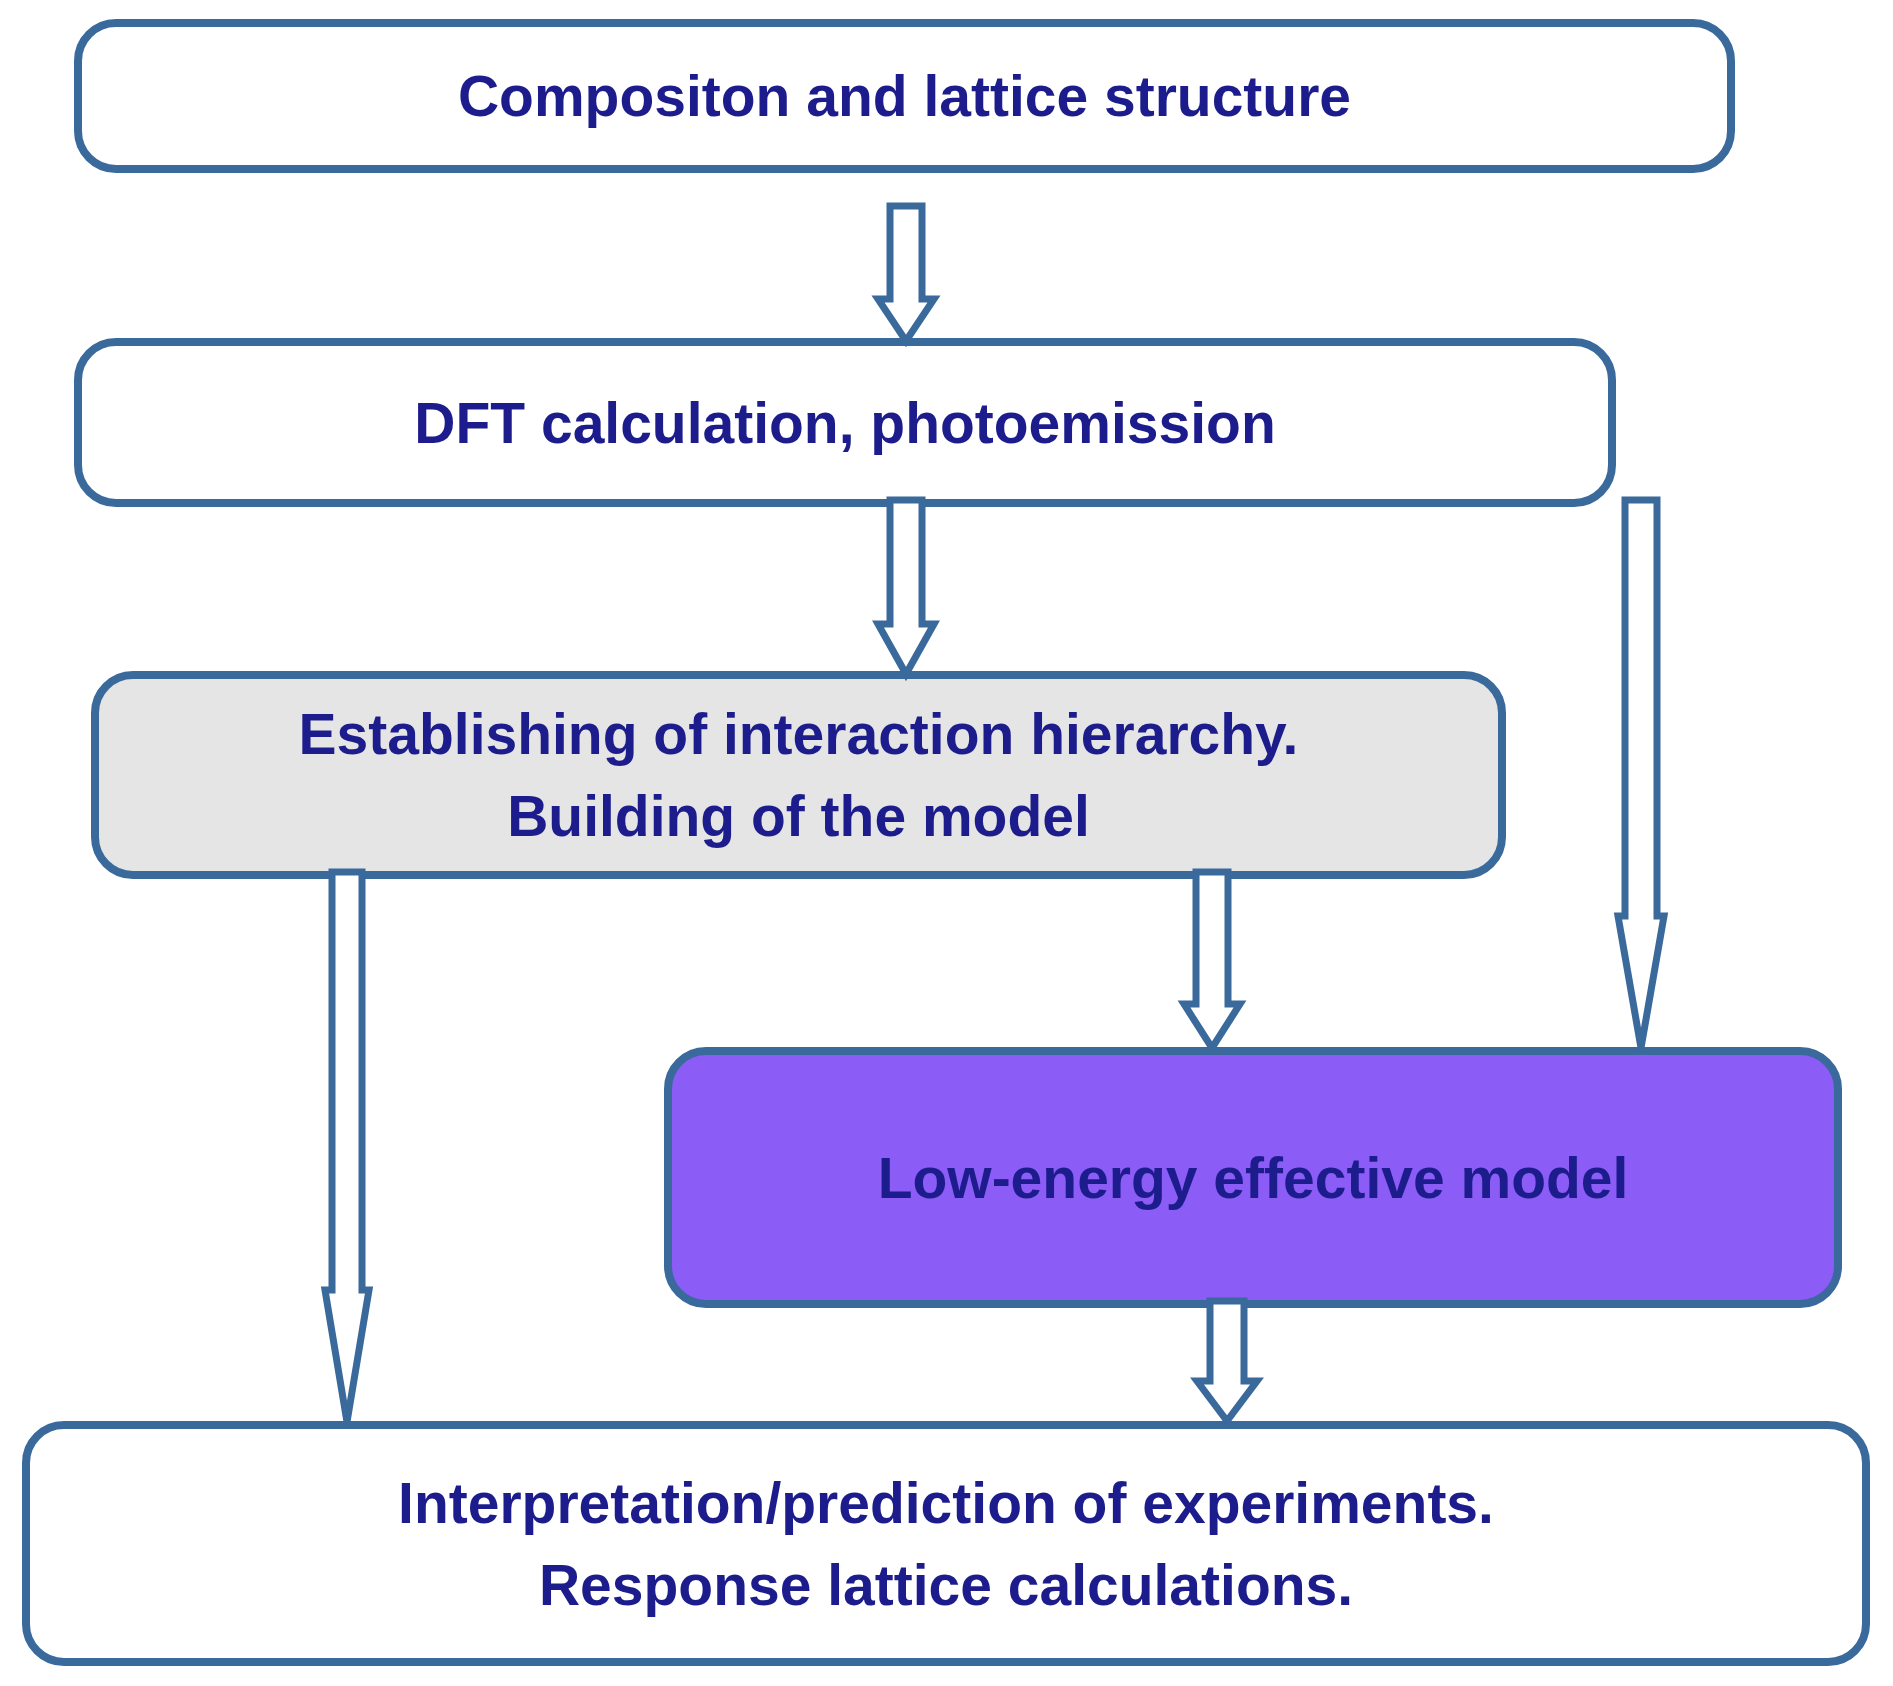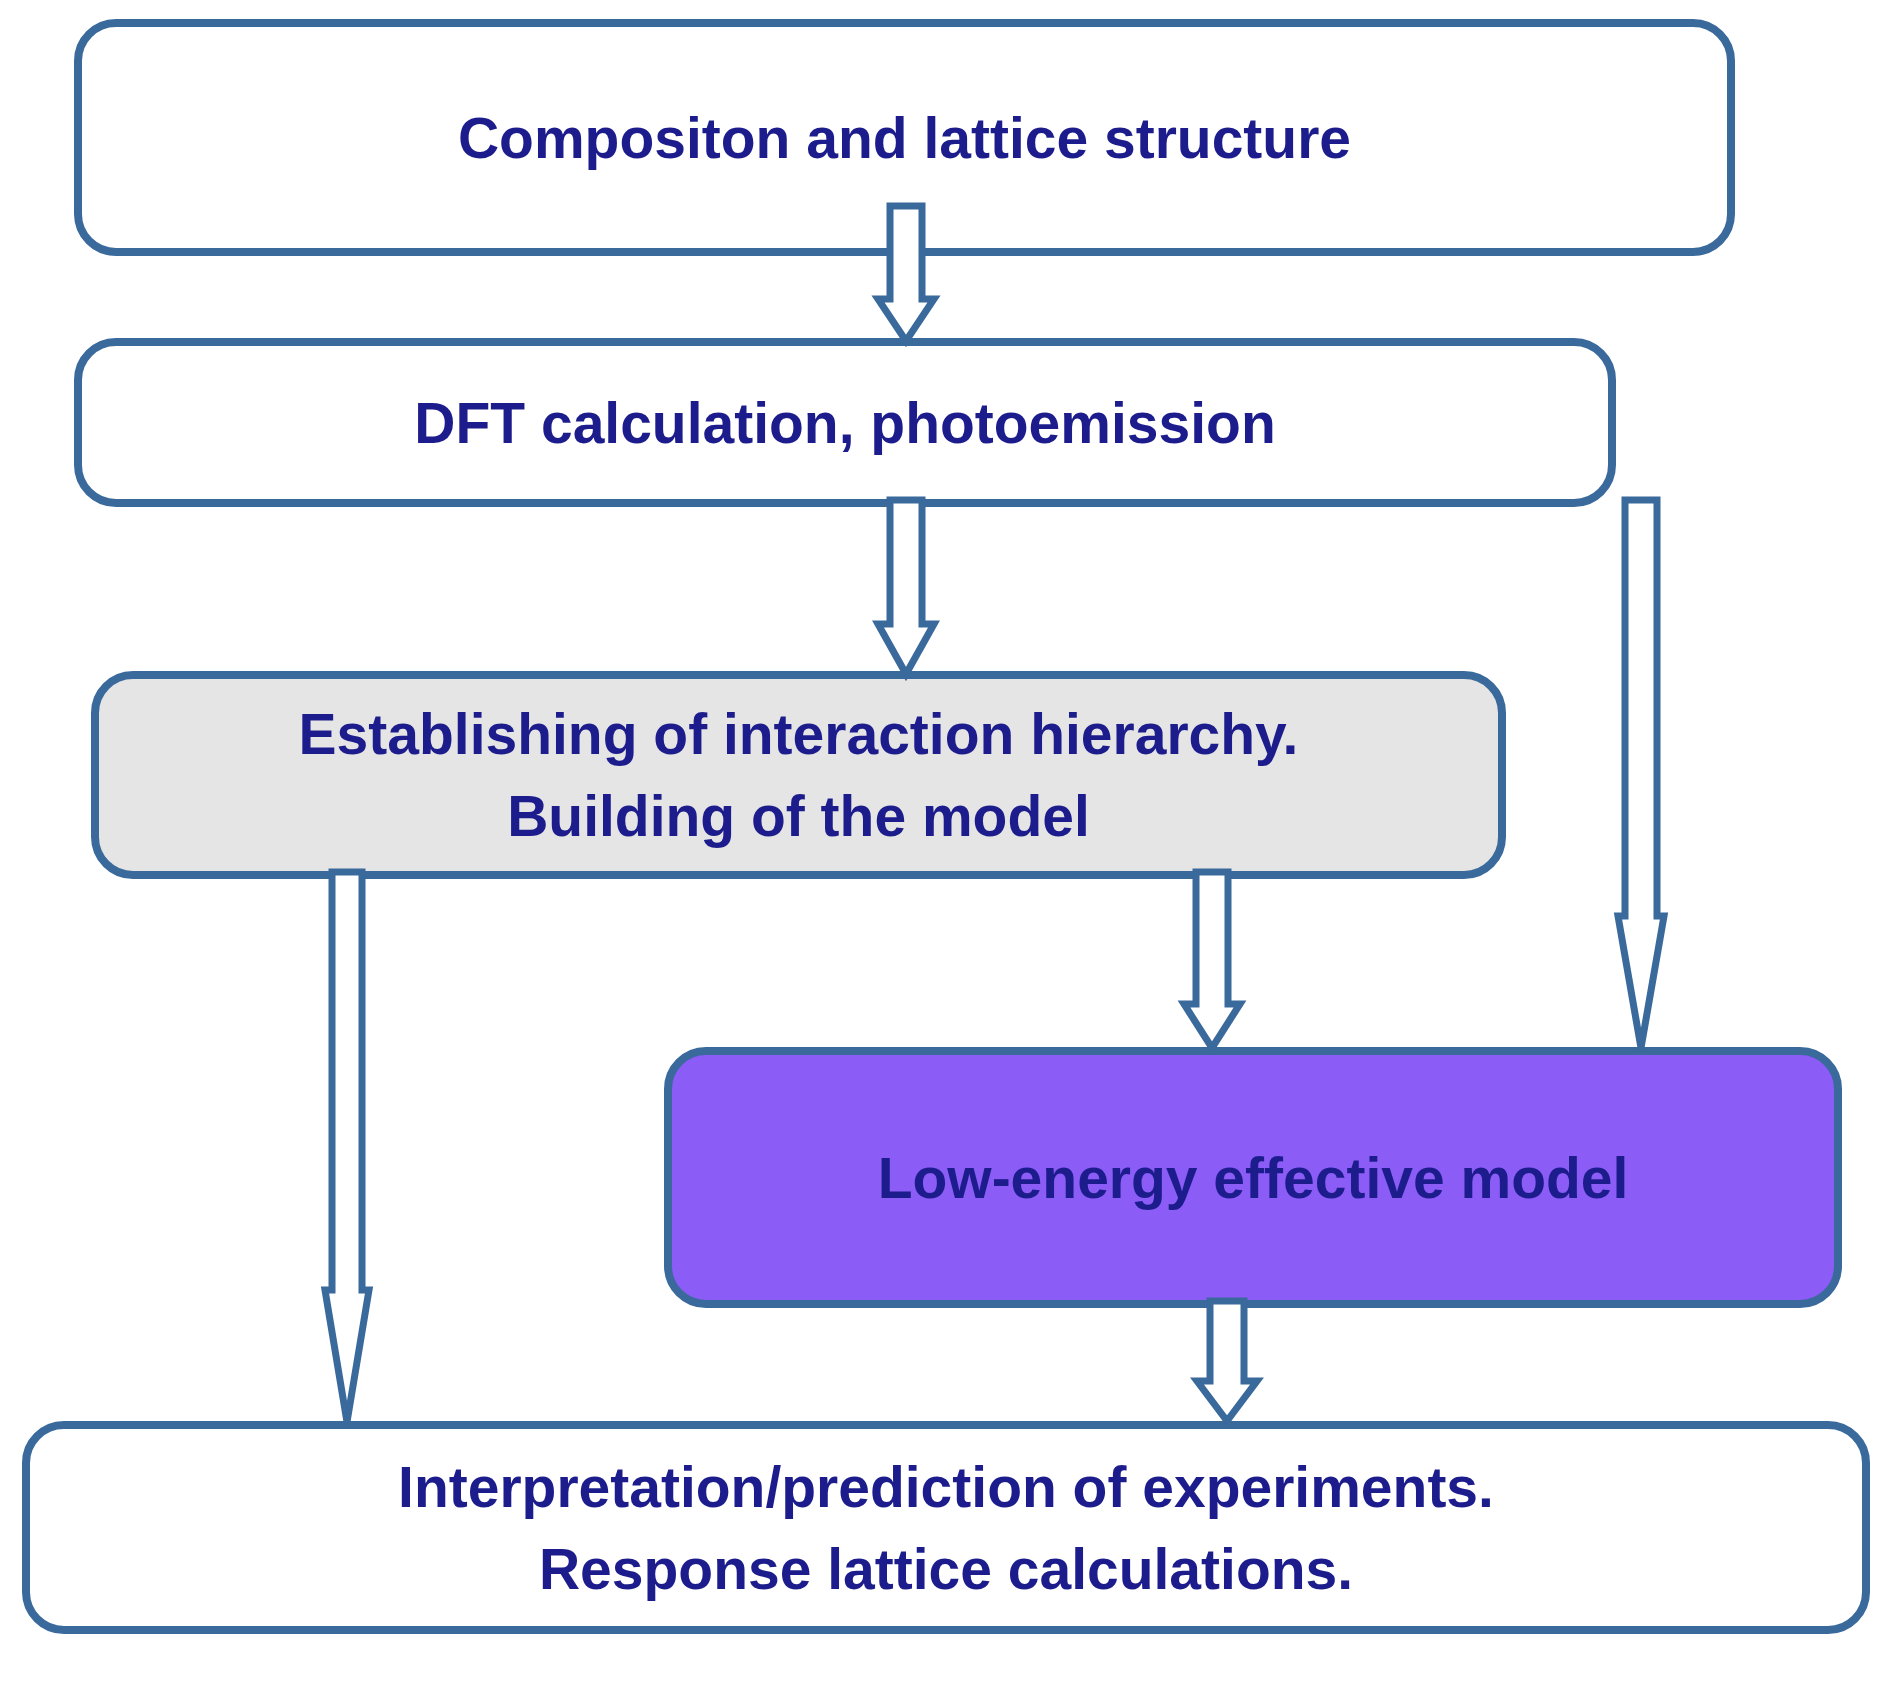--- a/index.html
+++ b/index.html
@@ -28,25 +28,25 @@
     z-index: 2;
   }
   .node .line {
     color: #1c1c8c;
     font-weight: bold;
     font-size: 57px;
     line-height: 82px;
     text-align: center;
     white-space: nowrap;
   }
-  #box-composition { left: 74px;  top: 19px;   width: 1661px; height: 237px; }
+  #box-composition { left: 74px;  top: 19px;   width: 1661px; height: 154px; }
   #box-dft         { left: 74px;  top: 338px;  width: 1542px; height: 169px; }
   #box-hierarchy   { left: 91px;  top: 671px;  width: 1415px; height: 208px; }
   #box-lowenergy   { left: 646px; top: 1047px; width: 1178px; height: 261px; }
-  #box-interpret   { left: 22px;  top: 1421px; width: 1848px; height: 213px; }
+  #box-interpret   { left: 22px;  top: 1421px; width: 1848px; height: 245px; }
   #arrow-layer {
     position: absolute;
     left: 0; top: 0;
     width: 1893px;
     height: 1686px;
     z-index: 3;
     pointer-events: none;
   }
   #arrow-layer path {
     fill: #ffffff;

